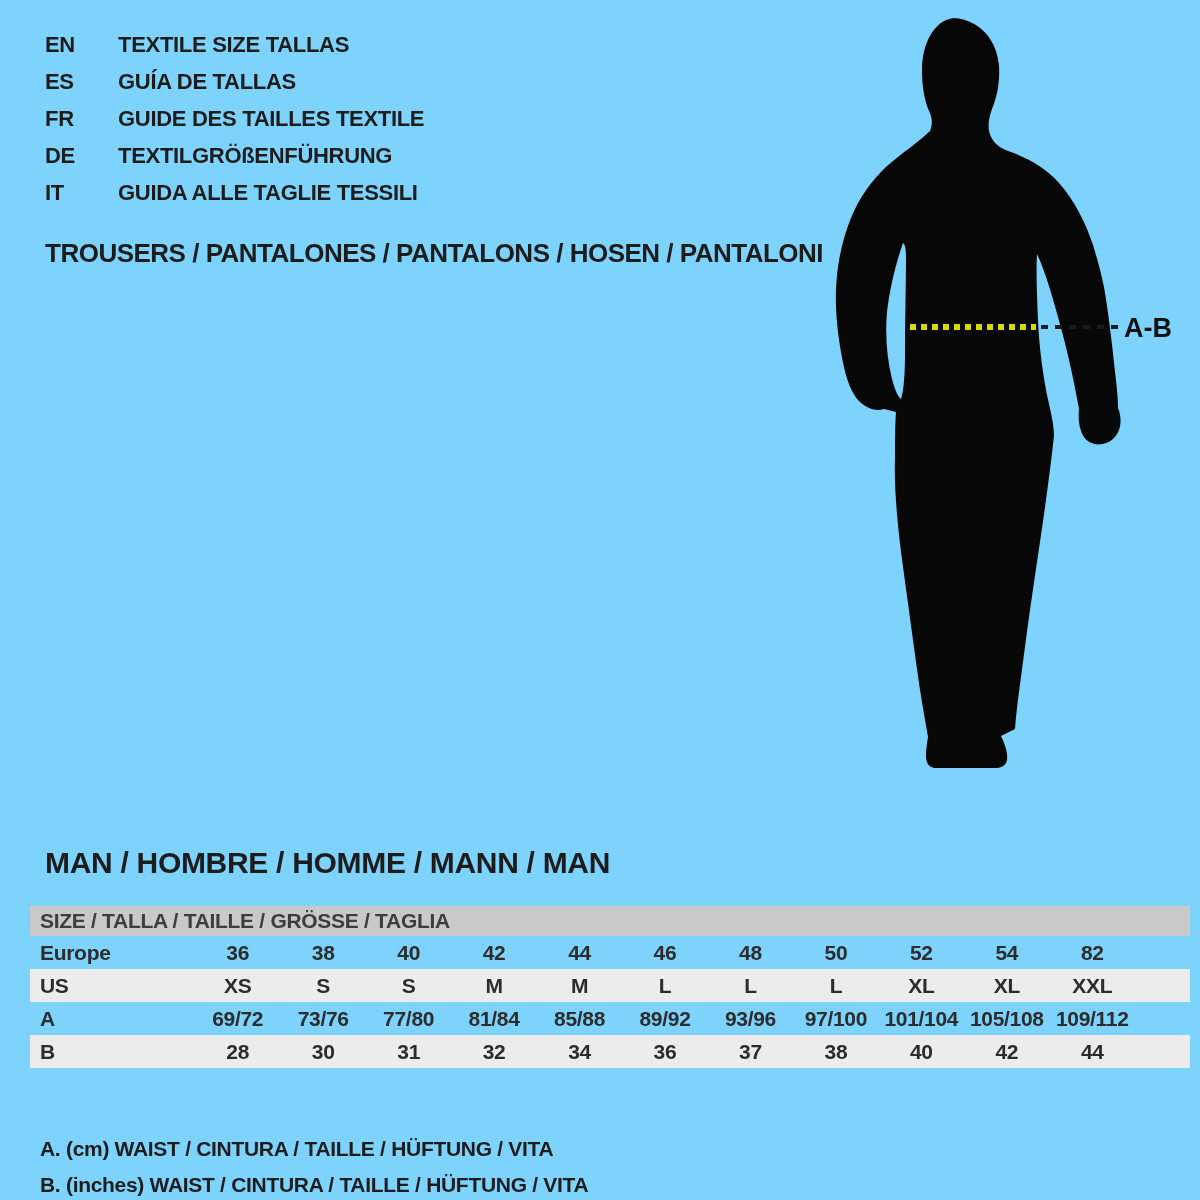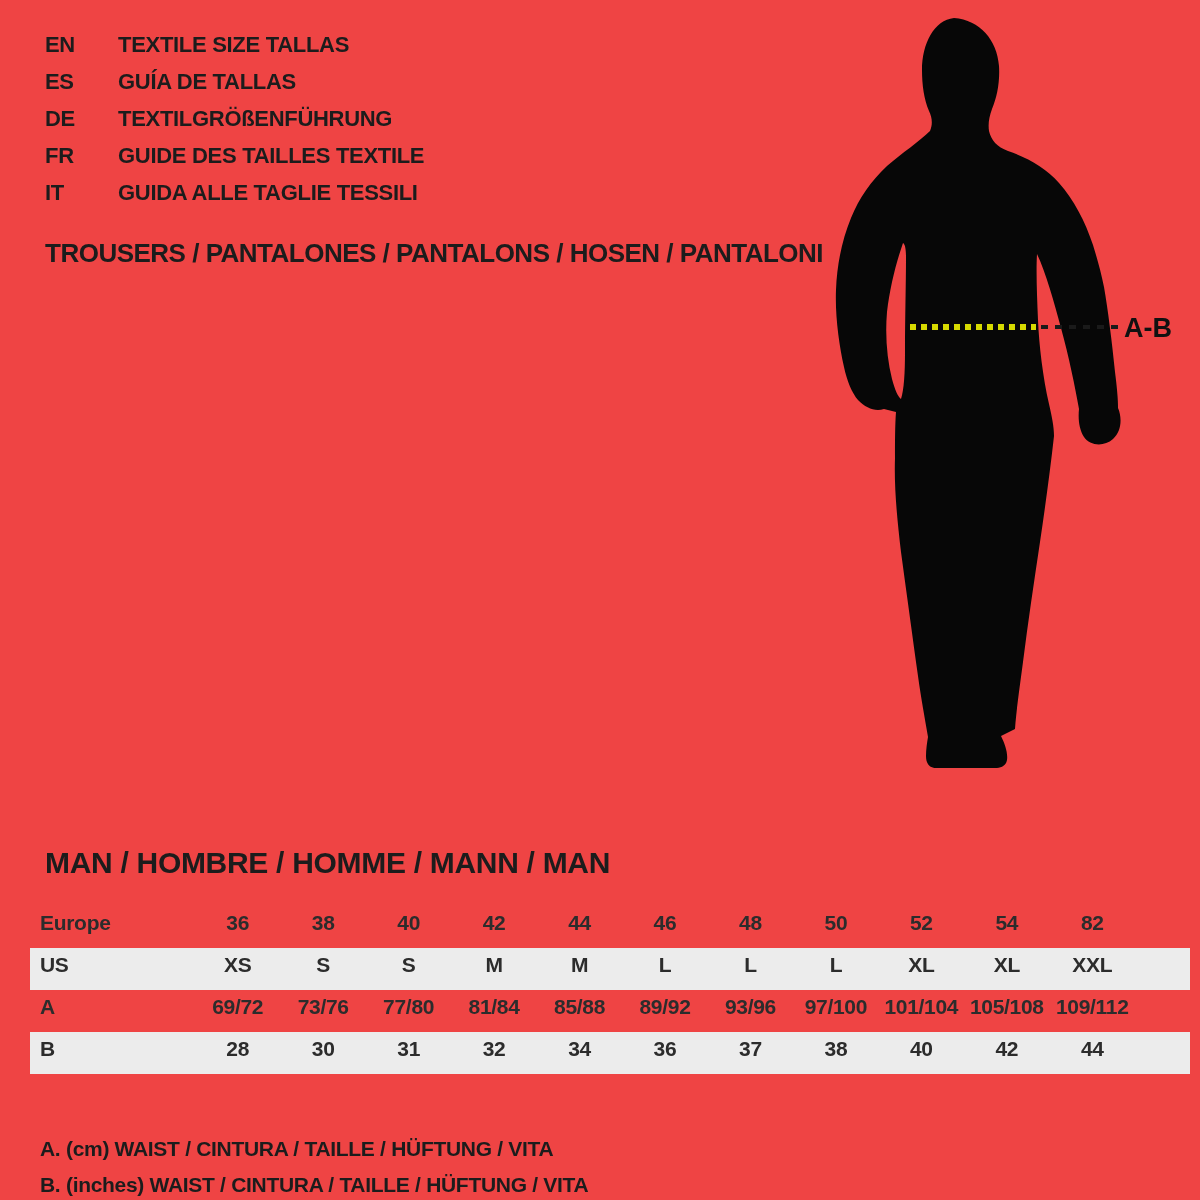--- a/index.html
+++ b/index.html
@@ -1,20 +1,20 @@
 <!DOCTYPE html>
 <html><head>
 <meta charset="utf-8">
 <style>
   html, body { margin: 0; padding: 0; background: #ffffff; }
   #canvas {
     position: relative;
     width: 1200px;
     height: 1200px;
-    background: #ef4444;
+    background: #7dd3fc;
     overflow: hidden;
     font-family: "Liberation Sans", sans-serif;
     color: #1c1c1c;
   }
   
   .lang-list {
     position: absolute;
     left: 45px;
     top: 26px;
   }
@@ -70,21 +70,21 @@
     color: #3d3d3d;
     font-weight: bold;
     font-size: 21px;
     letter-spacing: -0.3px;
     padding-left: 10px;
     box-sizing: border-box;
   }
   .size-row {
     display: grid;
     grid-template-columns: 165px repeat(11, 1fr) 55px;
-    height: 42px;
+    height: 33px;
     line-height: 33px;
     font-weight: bold;
     font-size: 21px;
     letter-spacing: -0.3px;
     color: #2c2c2c;
   }
   .size-row.alt { background: #ececec; }
   .size-row-label { padding-left: 10px; text-align: left; }
   .size-cell { text-align: center; }
   
@@ -107,26 +107,26 @@
   <div class="lang-list">
     <div class="lang-row">
       <span class="lang-code">EN</span>
       <span class="lang-label">TEXTILE SIZE TALLAS</span>
     </div>
     <div class="lang-row">
       <span class="lang-code">ES</span>
       <span class="lang-label">GUÍA DE TALLAS</span>
     </div>
     <div class="lang-row">
+      <span class="lang-code">FR</span>
+      <span class="lang-label">GUIDE DES TAILLES TEXTILE</span>
+    </div>
+    <div class="lang-row">
       <span class="lang-code">DE</span>
       <span class="lang-label">TEXTILGRÖßENFÜHRUNG</span>
-    </div>
-    <div class="lang-row">
-      <span class="lang-code">FR</span>
-      <span class="lang-label">GUIDE DES TAILLES TEXTILE</span>
     </div>
     <div class="lang-row">
       <span class="lang-code">IT</span>
       <span class="lang-label">GUIDA ALLE TAGLIE TESSILI</span>
     </div>
   </div>
 
   <div class="product-heading">TROUSERS / PANTALONES / PANTALONS / HOSEN / PANTALONI</div>
 
   <div class="figure-wrap">
@@ -183,20 +183,21 @@
            Z"></path>
       <line x1="910" y1="327" x2="1036" y2="327" stroke="#d6da00" stroke-width="6" stroke-dasharray="6 5"></line>
       <line x1="1041" y1="327" x2="1118" y2="327" stroke="#1a1a1a" stroke-width="4" stroke-dasharray="7 7"></line>
       <text x="1124" y="337" font-family="Liberation Sans, sans-serif" font-size="27" font-weight="bold" fill="#111111">A-B</text>
     </svg>
   </div>
 
   <div class="gender-heading">MAN / HOMBRE / HOMME / MANN / MAN</div>
 
   <div class="size-table">
+    <div class="size-table-header">SIZE / TALLA / TAILLE / GRÖSSE / TAGLIA</div>
 
     <div class="size-row">
       <span class="size-row-label">Europe</span>
       <span class="size-cell">36</span>
       <span class="size-cell">38</span>
       <span class="size-cell">40</span>
       <span class="size-cell">42</span>
       <span class="size-cell">44</span>
       <span class="size-cell">46</span>
       <span class="size-cell">48</span>

